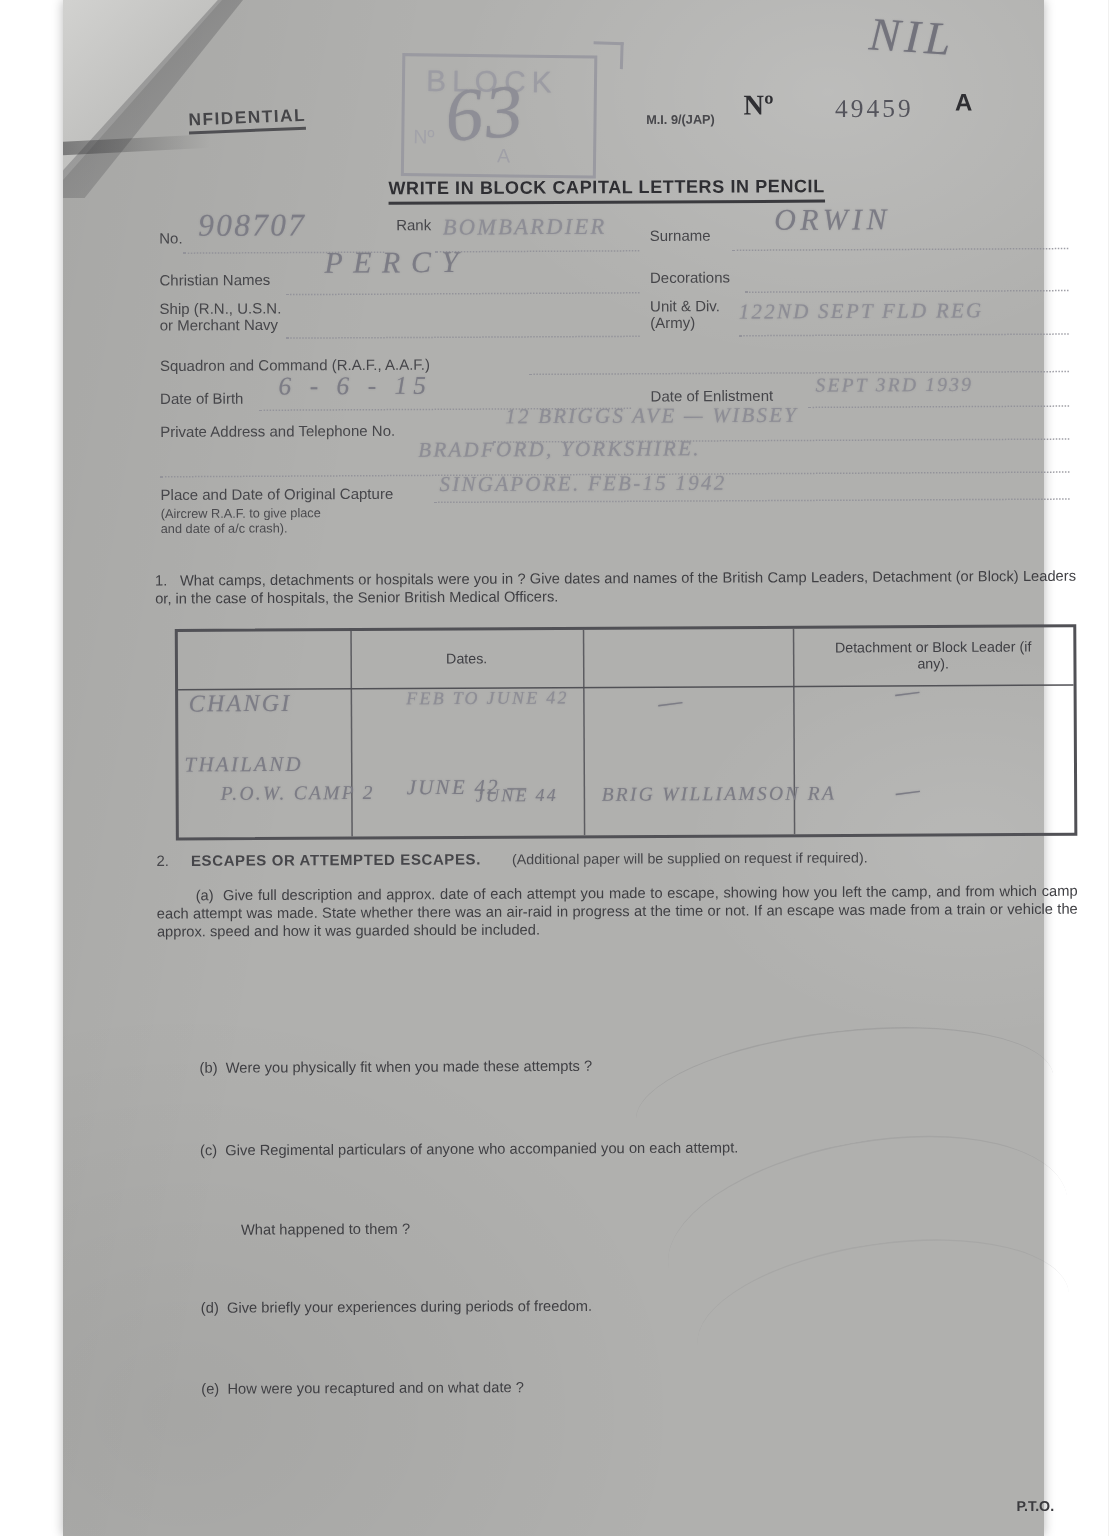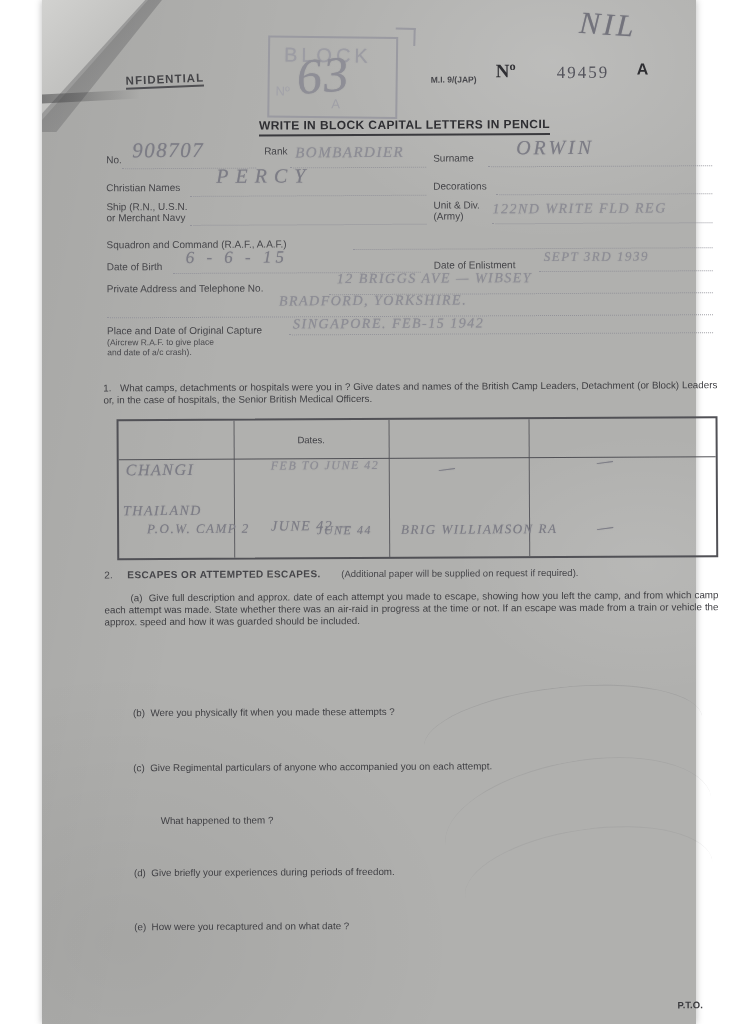--- a/index.html
+++ b/index.html
@@ -119,21 +119,21 @@
       <span class="lbl" style="left:393px;top:181px">Decorations</span>
       <span class="hw" style="left:460px;top:170px;font-size:14px"></span>
       <div class="dot" style="left:150px;top:194px;width:236px"></div>
       <div class="dot" style="left:456px;top:194px;width:216px"></div>
 
       <span class="lbl" style="left:66px;top:200px">Ship (R.N., U.S.N.</span>
       <span class="lbl" style="left:66px;top:211px">or Merchant Navy</span>
       <span class="hw" style="left:180px;top:205px;font-size:13px"></span>
       <span class="lbl" style="left:393px;top:200px">Unit &amp; Div.</span>
       <span class="lbl" style="left:393px;top:211px">(Army)</span>
-      <span class="hw hw-faint" style="left:452px;top:202px;font-size:14px">122ND WRITE FLD REG</span>
+      <span class="hw hw-faint" style="left:452px;top:202px;font-size:14px">122ND SEPT FLD REG</span>
       <div class="dot" style="left:150px;top:223px;width:236px"></div>
       <div class="dot" style="left:452px;top:223px;width:220px"></div>
 
       <span class="lbl" style="left:66px;top:238px">Squadron and Command (R.A.F., A.A.F.)</span>
       <span class="hw" style="left:320px;top:230px;font-size:13px"></span>
       <div class="dot" style="left:312px;top:248px;width:360px"></div>
 
       <span class="lbl" style="left:66px;top:260px">Date of Birth</span>
       <span class="hw" style="left:145px;top:247px;font-size:17px;letter-spacing:4px">6 - 6 - 15</span>
       <span class="lbl" style="left:393px;top:260px">Date of Enlistment</span>
@@ -155,20 +155,21 @@
 
       <div class="para" style="left:62px;top:381px;width:614px"><span class="q-num">1.</span>&nbsp;&nbsp;&nbsp;<span>What camps, detachments or hospitals were you in ?   Give dates and names of the British Camp Leaders,  Detachment (or Block) Leaders or, in the case of hospitals, the Senior British Medical Officers.</span></div>
 
       <div class="camp-table">
         <div class="vline" style="left:115px"></div>
         <div class="vline" style="left:270px"></div>
         <div class="vline" style="left:410px"></div>
         <div class="hdr-sep"></div>
 
         <div class="th" style="left:115px;width:155px">Dates.</div>
+        <div class="th" style="left:410px;width:187px;padding:0 28px;box-sizing:border-box">Detachment or Block Leader (if any).</div>
 
         <span class="hw" style="left:7px;top:40px;font-size:16px">CHANGI</span>
         <span class="hw hw-faint" style="left:152px;top:38px;font-size:12px">FEB TO JUNE 42</span>
         <span class="hw dash" style="left:320px;top:38px">—</span>
         <span class="hw dash" style="left:478px;top:32px">—</span>
 
         <span class="hw" style="left:4px;top:82px;font-size:14px">THAILAND</span>
         <span class="hw" style="left:28px;top:100px;font-size:13px">P.O.W. CAMP 2</span>
         <span class="hw" style="left:152px;top:98px;font-size:14px">JUNE 42 —</span>
         <span class="hw" style="left:198px;top:103px;font-size:12px">JUNE 44</span>

